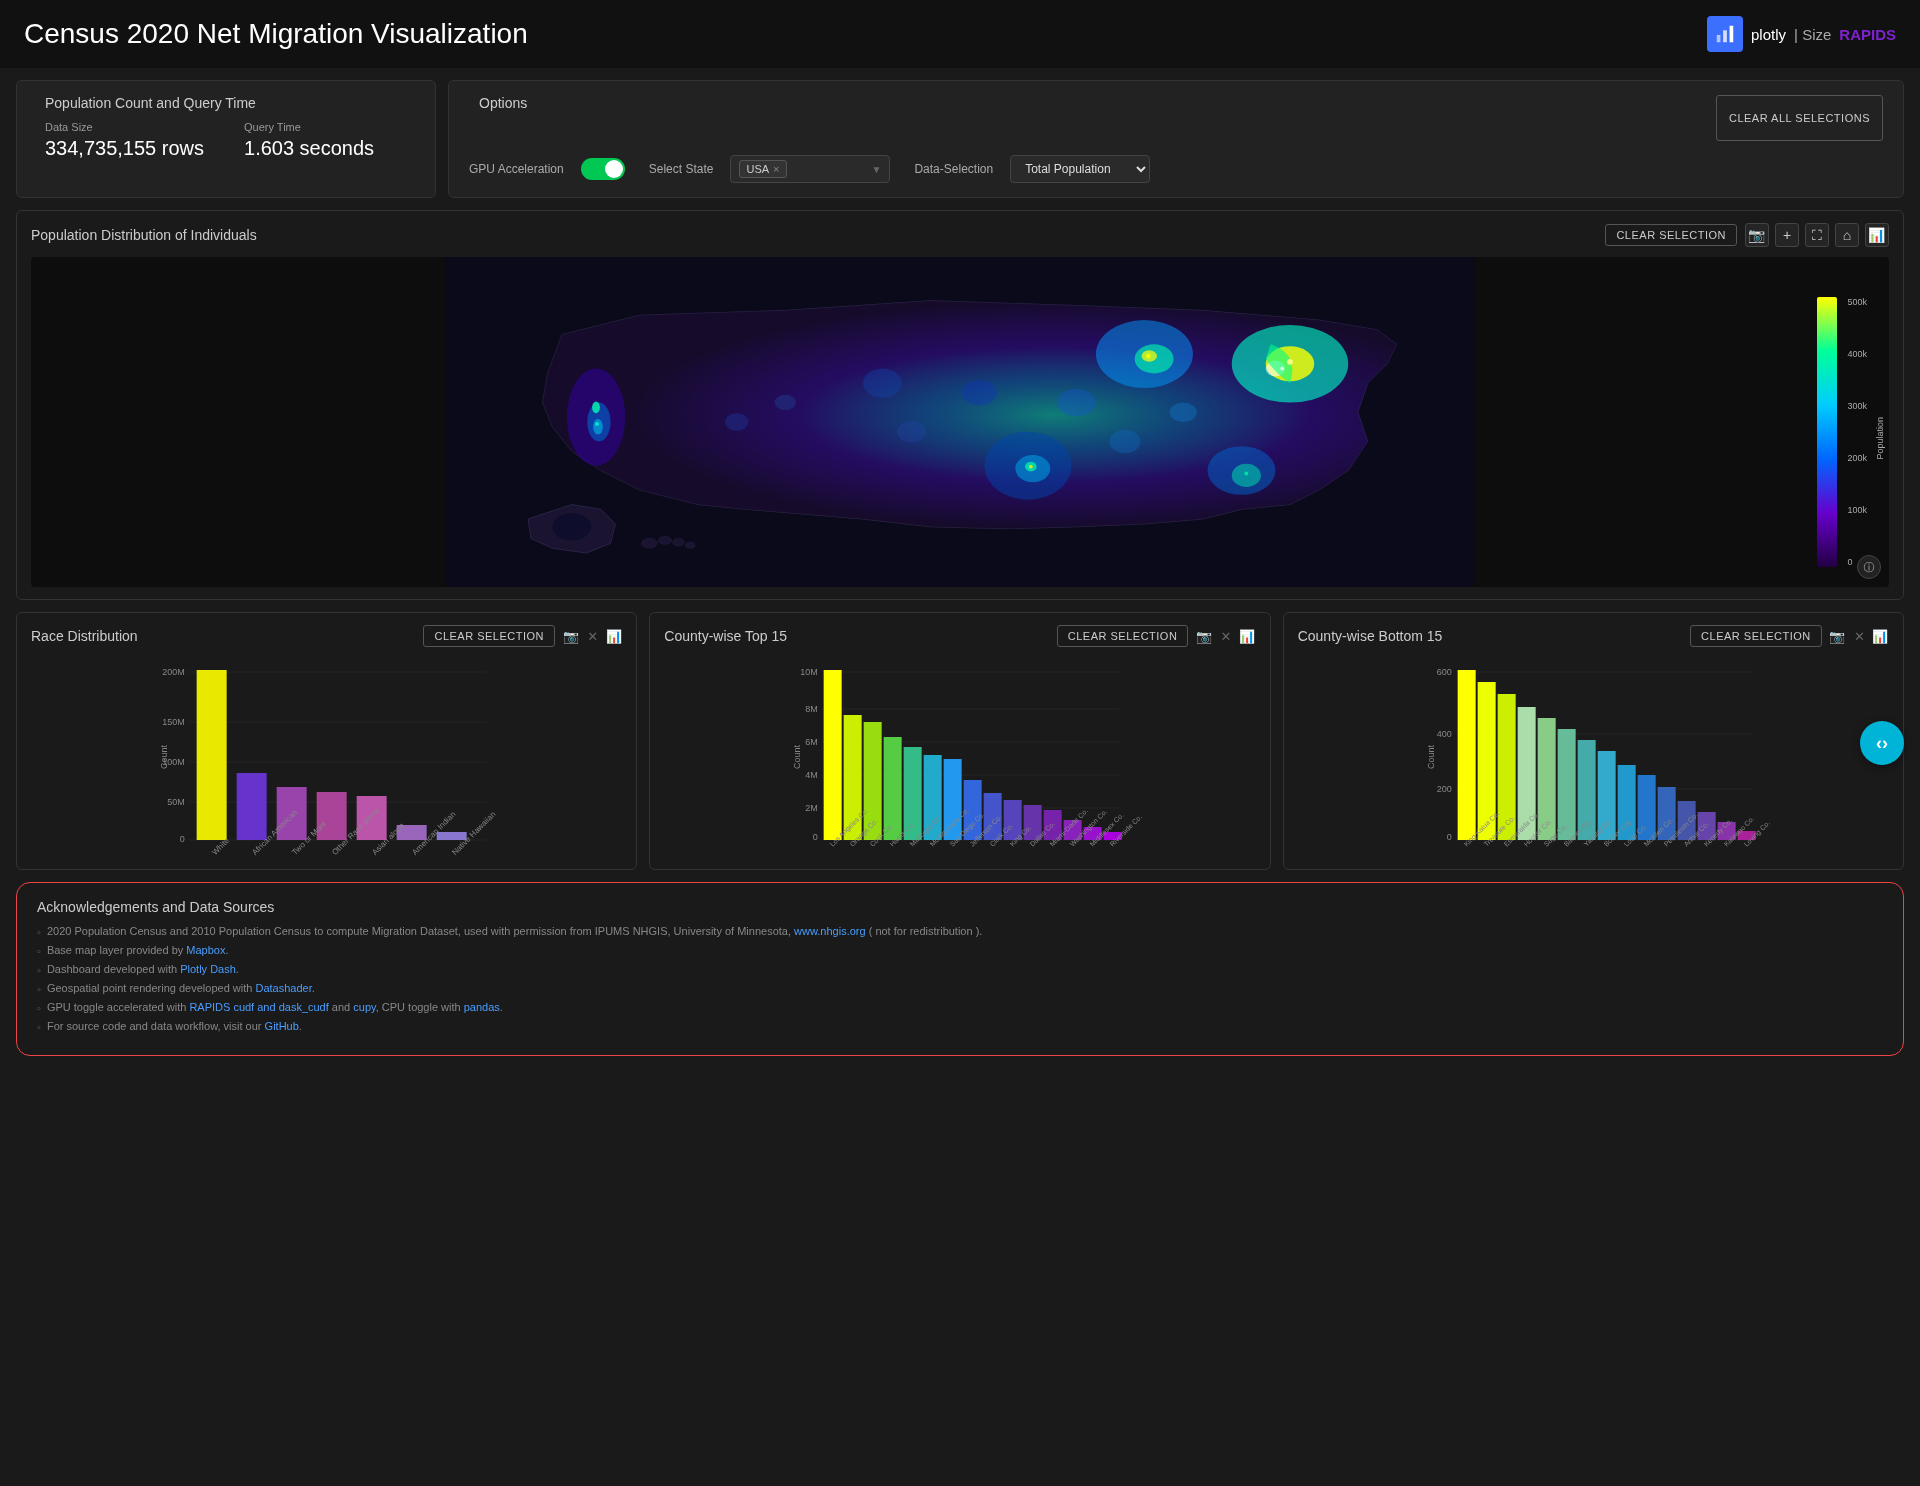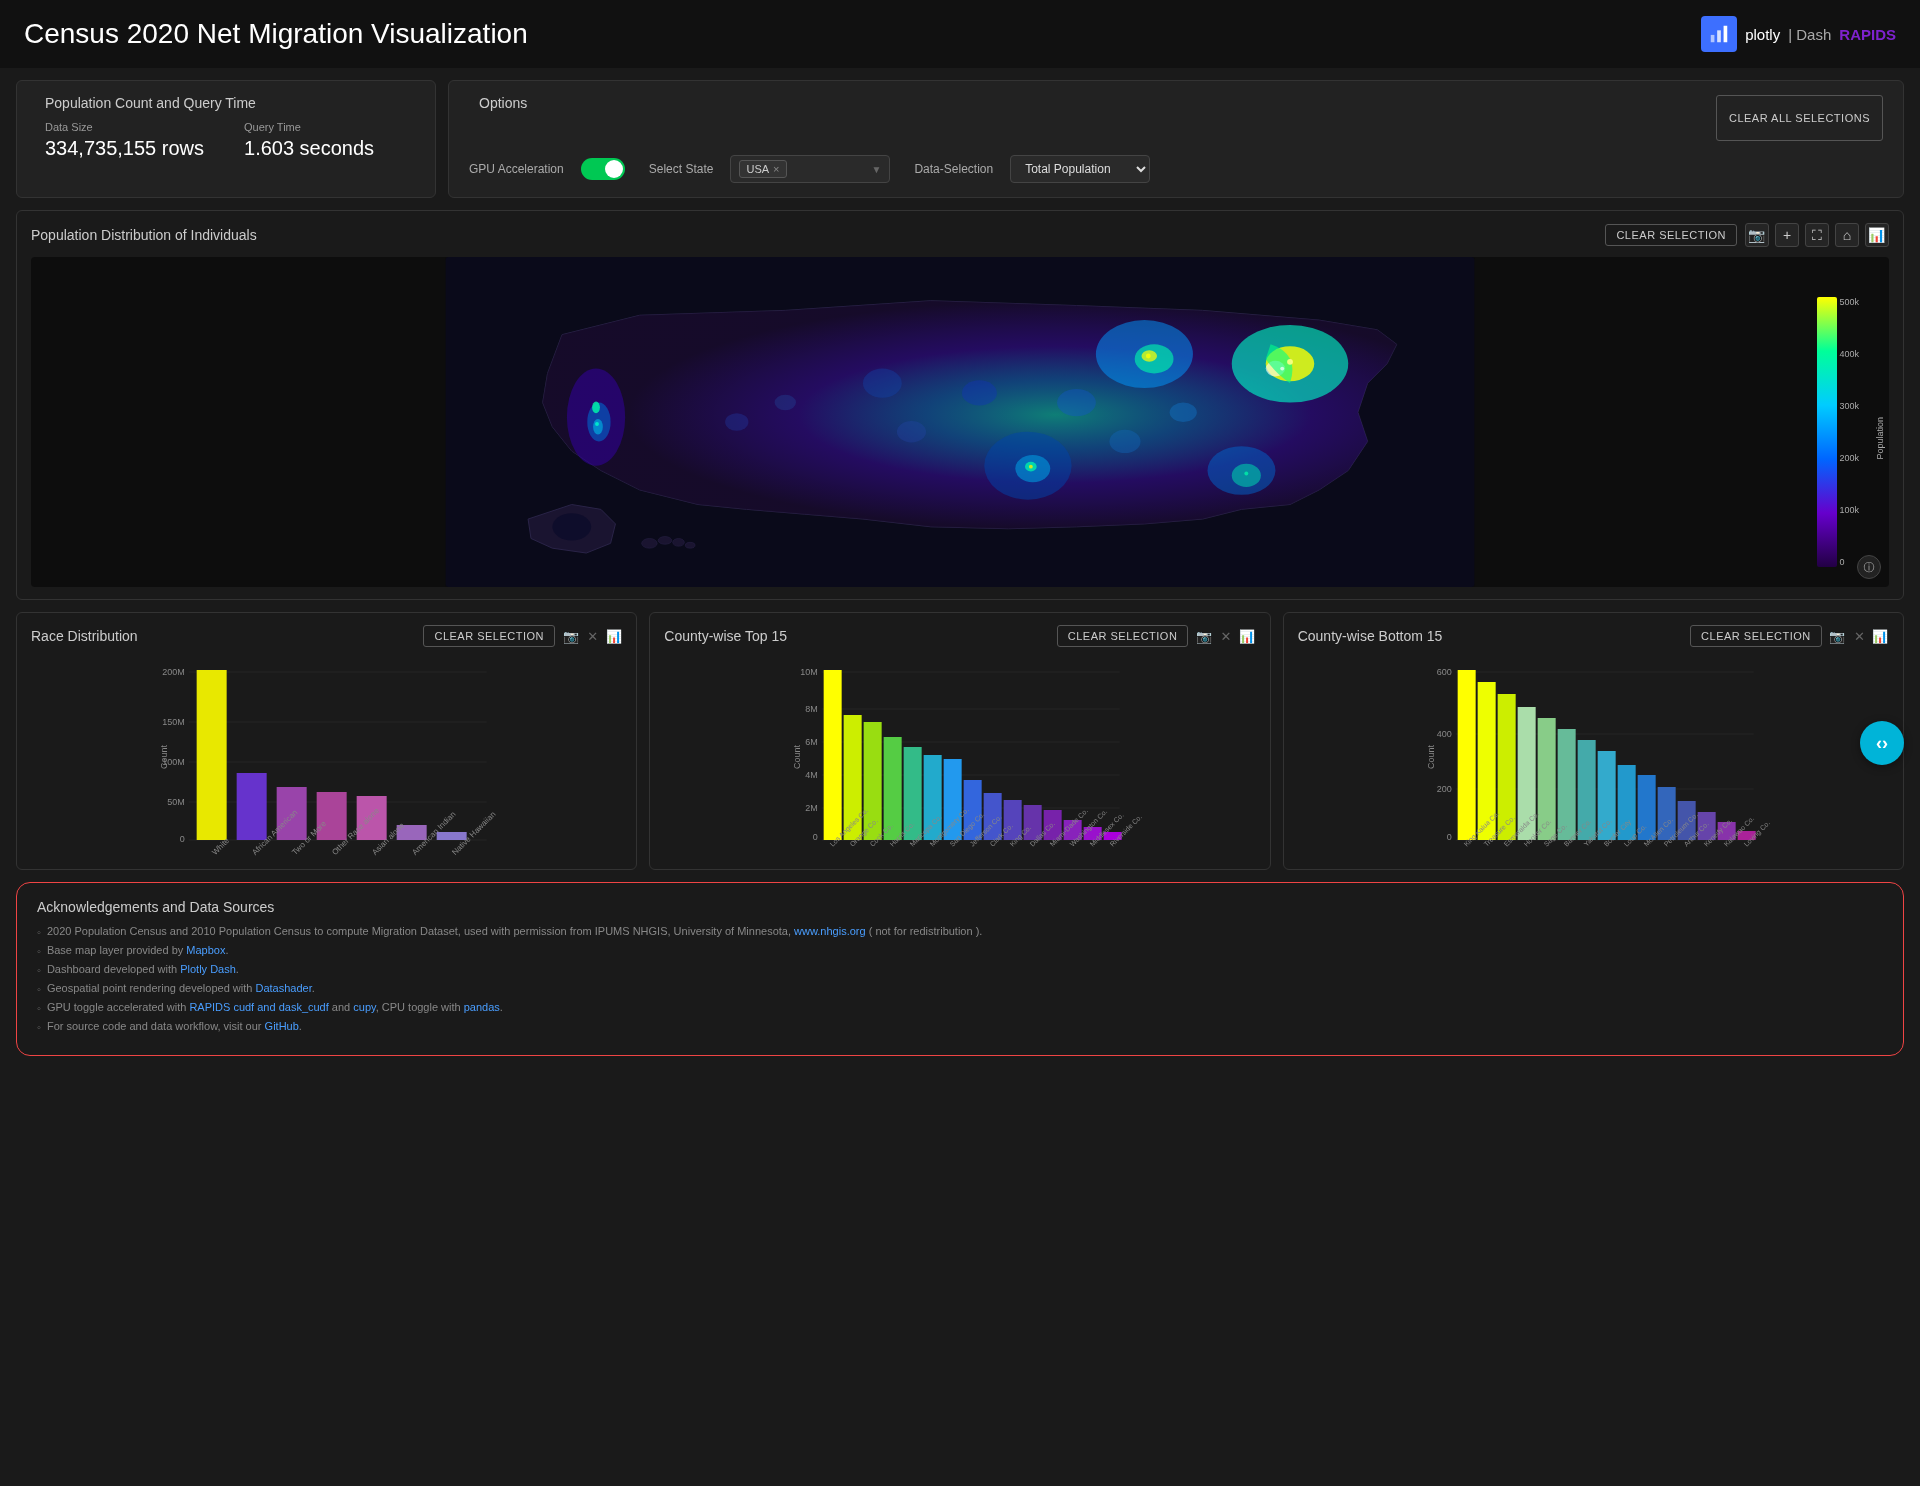--- a/index.html
+++ b/index.html
@@ -227,21 +227,21 @@
       display: flex;
       flex-direction: column;
     }
     .colorbar-gradient {
       flex: 1;
       background: linear-gradient(to bottom, #ffff00, #00ff99, #00ccff, #0066ff, #6600cc, #220044);
       border-radius: 2px;
     }
     .colorbar-labels {
       position: absolute;
-      right: 30px; top: 40px;
+      right: 22px; top: 40px;
       height: 270px;
       display: flex;
       flex-direction: column;
       justify-content: space-between;
       font-size: 9px;
       color: #aaa;
     }
     .colorbar-title {
       position: absolute;
       right: 4px; top: 160px;
@@ -315,21 +315,21 @@
   <h1 class="header-title">Census 2020 Net Migration Visualization</h1>
   <div class="header-logo">
     <div class="plotly-icon">
       <svg viewBox="0 0 24 24" fill="white">
         <rect x="3" y="13" width="4" height="8" fill="white" opacity="0.6"></rect>
         <rect x="10" y="8" width="4" height="13" fill="white" opacity="0.8"></rect>
         <rect x="17" y="3" width="4" height="18" fill="white"></rect>
       </svg>
     </div>
     <span class="plotly-text">plotly</span>
-    <span class="dash-text"> | <span>Dash</span></span>
+    <span class="dash-text"> | <span>Size</span></span>
     <span class="rapids-text">RAPIDS</span>
   </div>
 </header>
 
 <div class="main-content">
 
   <div class="top-row">
 
     <div class="stats-card">
       <div class="stats-card-title">Population Count and Query Time</div>

